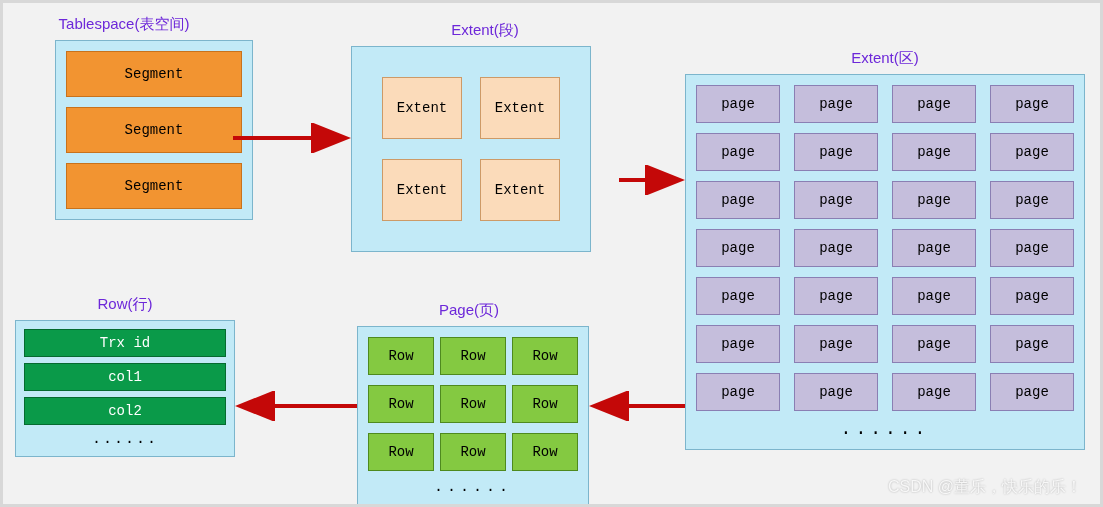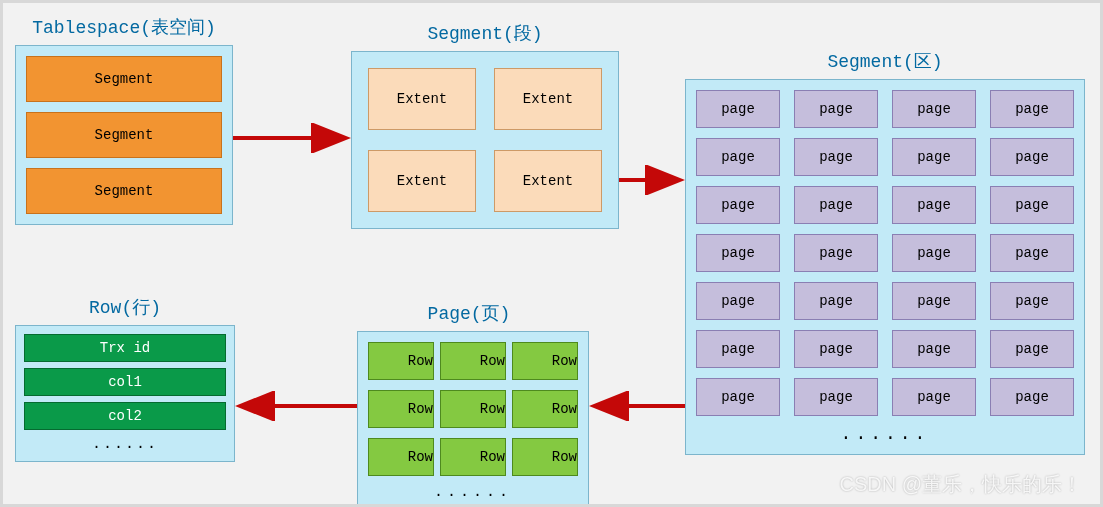--- a/index.html
+++ b/index.html
@@ -8,24 +8,24 @@
     padding: 0;
     font-family: "Courier New", monospace;
     background: #f2f2f2;
     border: 3px solid #d8d8d8;
     width: 1103px;
     height: 507px;
     position: relative;
   }
   .title {
     text-align: center;
-    font-size: 18px;
-    color: #0369a1;
+    font-size: 15px;
+    color: #6d28d9;
     margin-bottom: 6px;
-    font-family: Liberation Mono, monospace;
+    font-family: Liberation Sans, sans-serif;
   }
   .panel {
     background: #c2eaf7;
     border: 1px solid #7cb5cc;
     padding: 10px;
     position: absolute;
   }
   .seg-box {
     background: #f29431;
     border: 1px solid #c8721c;
@@ -64,72 +64,72 @@
   .ext-ell { text-align:center; font-size:18px; letter-spacing:4px; margin-top:8px; }
   .row-grid {
     display: grid;
     grid-template-columns: repeat(3,1fr);
     grid-template-rows: repeat(3,1fr);
     gap: 10px 6px;
   }
   .row-cell {
     background: #84c941;
     border: 1px solid #4e8a1e;
-    text-align:right;
+    text-align:center;
     padding: 10px 0;
     font-size:14px;
   }
   .field-box {
     background: #0a9a49;
     border: 1px solid #056b30;
     color: #fff;
     text-align:center;
     padding: 5px 0;
     margin-bottom: 6px;
     font-size:14px;
   }
   .field-box:last-child { margin-bottom:0;}
   .row-ell { text-align:center; color:#000; font-size:15px; letter-spacing:2px;}
   .watermark {
     position:absolute;
     right: 18px;
     bottom: 6px;
     color: rgba(255,255,255,0.85);
-    font-size: 20px;
+    font-size: 16px;
     font-family: "Microsoft YaHei", sans-serif;
     text-shadow: 0 0 2px rgba(0,0,0,0.3);
   }
   svg.arrow { position:absolute; pointer-events:none; }
 </style>
 </head>
 <body>
 
 <div style="position:absolute; left:12px; top:12px; width:218px;">
   <div class="title">Tablespace(表空间)</div>
-  <div class="panel" style="position:relative; width:218px;">
+  <div class="panel" style="position:relative; width:198px;margin-left:40px;">
     <div class="seg-box">Segment</div>
     <div class="seg-box">Segment</div>
     <div class="seg-box">Segment</div>
   </div>
 </div>
 
 <div style="position:absolute; left:348px; top:18px; width:268px;">
-  <div class="title">Segment(段)</div>
-  <div class="panel" style="position:relative; width:268px; padding:16px;">
+  <div class="title">Extent(段)</div>
+  <div class="panel" style="position:relative; width:240px; padding:30px;">
     <div class="extent-grid">
       <div class="extent-cell">Extent</div>
       <div class="extent-cell">Extent</div>
       <div class="extent-cell">Extent</div>
       <div class="extent-cell">Extent</div>
     </div>
   </div>
 </div>
 
 <div style="position:absolute; left:682px; top:46px; width:400px;">
-  <div class="title">Segment(区)</div>
+  <div class="title">Extent(区)</div>
   <div class="panel" style="position:relative; width:400px; ">
     <div class="page-grid" id="page-grid">
         <div class="page-cell">page</div>
         <div class="page-cell">page</div>
         <div class="page-cell">page</div>
         <div class="page-cell">page</div>
         <div class="page-cell">page</div>
         <div class="page-cell">page</div>
         <div class="page-cell">page</div>
         <div class="page-cell">page</div>

